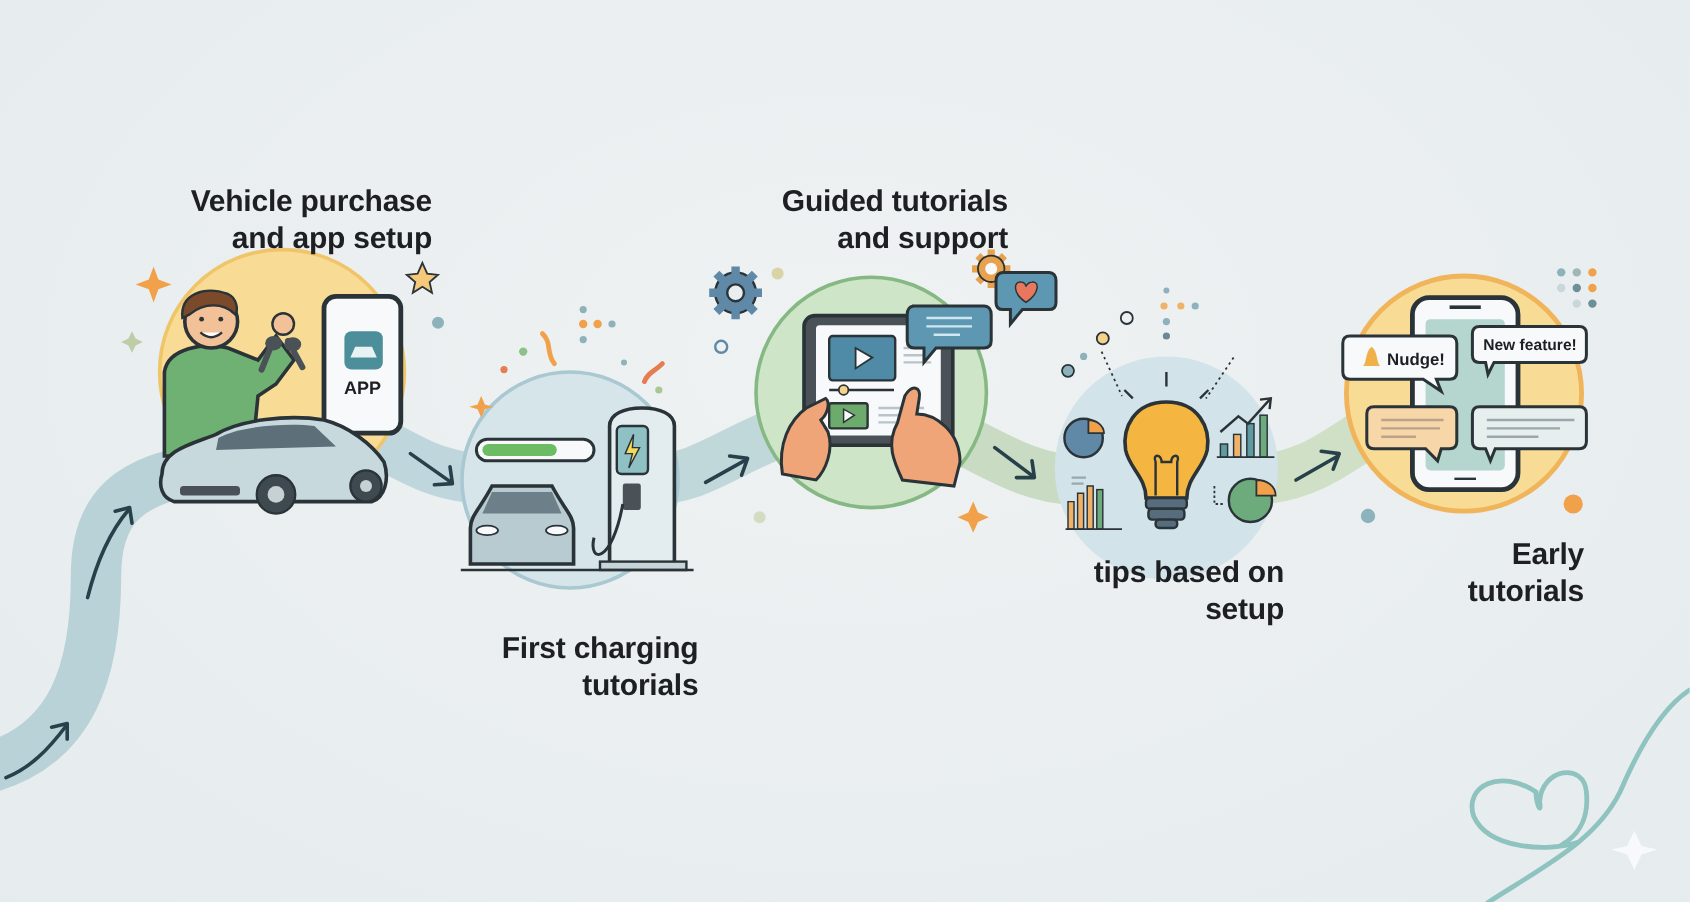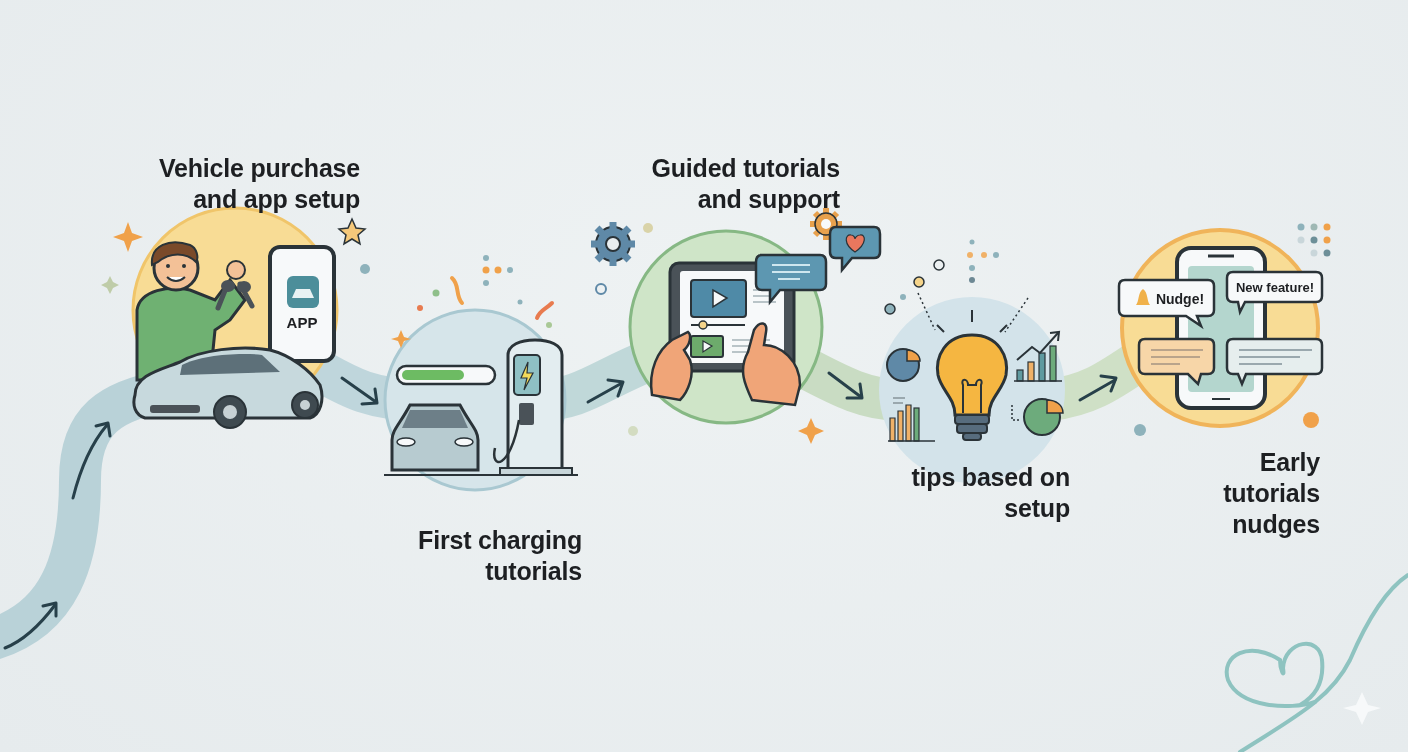--- a/index.html
+++ b/index.html
@@ -278,16 +278,15 @@
   <div>Guided tutorials</div>
   <div>and support</div>
 </div>
 <div class="label" style="left:870px;top:462px;width:200px;">
   <div>tips based on</div>
   <div>setup</div>
 </div>
 <div class="label" style="left:1120px;top:447px;width:200px;">
   <div>Early</div>
   <div>tutorials</div>
-  <div>nudges</div>
 </div>
 
 </div>
 
 </body></html>

